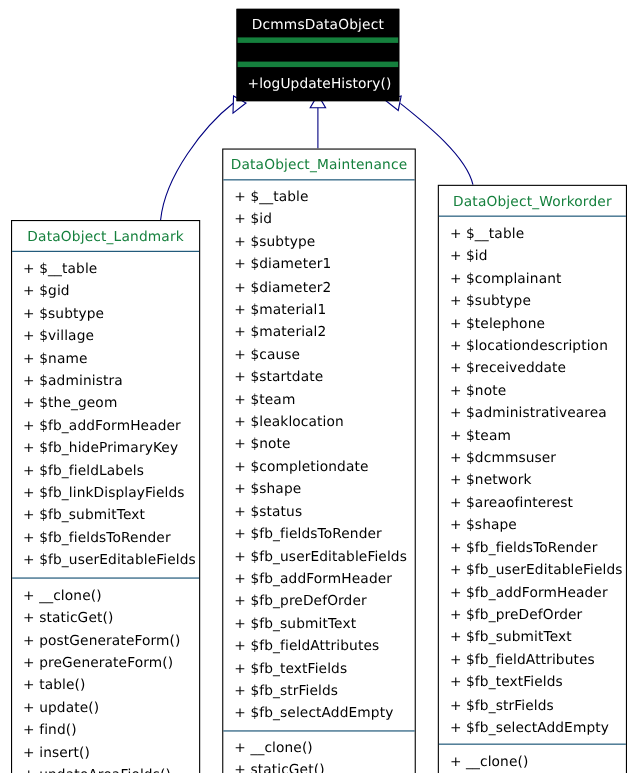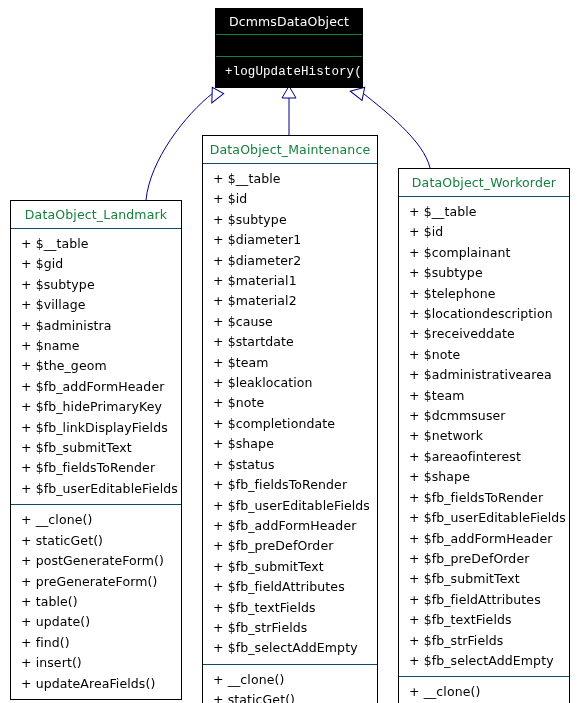--- a/index.html
+++ b/index.html
@@ -55,22 +55,21 @@
     color: #ffffff;
     padding: 5px 4px 5px 4px;
   }
   .compartment {
     box-sizing: border-box;
     border-top: 1px solid #0c4a6e;
     padding: 5px 0 5px 0;
     flex: 0 0 auto;
   }
   .uml-class.root .compartment {
-    border-top: 1px solid #15803d;
-    font-family: Liberation Mono, monospace;
+    border-top: 5px solid #15803d;
   }
   .uml-class.root .compartment.empty-compartment {
     height: 22px;
     padding: 0;
   }
   .compartment ul {
     list-style: none;
     margin: 0;
     padding: 0;
   }
@@ -136,25 +135,26 @@
   </div>
 
   <div class="uml-class" id="class-dataobject-landmark">
     <div class="class-name">DataObject_Landmark</div>
     <div class="compartment">
       <ul>
           <li class="member">+ $__table</li>
           <li class="member">+ $gid</li>
           <li class="member">+ $subtype</li>
           <li class="member">+ $village</li>
+          <li class="member">+ $name</li>
           <li class="member">+ $administra</li>
-          <li class="member">+ $name</li>
           <li class="member">+ $the_geom</li>
           <li class="member">+ $fb_addFormHeader</li>
           <li class="member">+ $fb_hidePrimaryKey</li>
+          <li class="member">+ $fb_fieldLabels</li>
           <li class="member">+ $fb_linkDisplayFields</li>
           <li class="member">+ $fb_submitText</li>
           <li class="member">+ $fb_fieldsToRender</li>
           <li class="member">+ $fb_userEditableFields</li>
         </ul>
     </div>
     <div class="compartment">
       <ul>
           <li class="member">+ __clone()</li>
           <li class="member">+ staticGet()</li>

